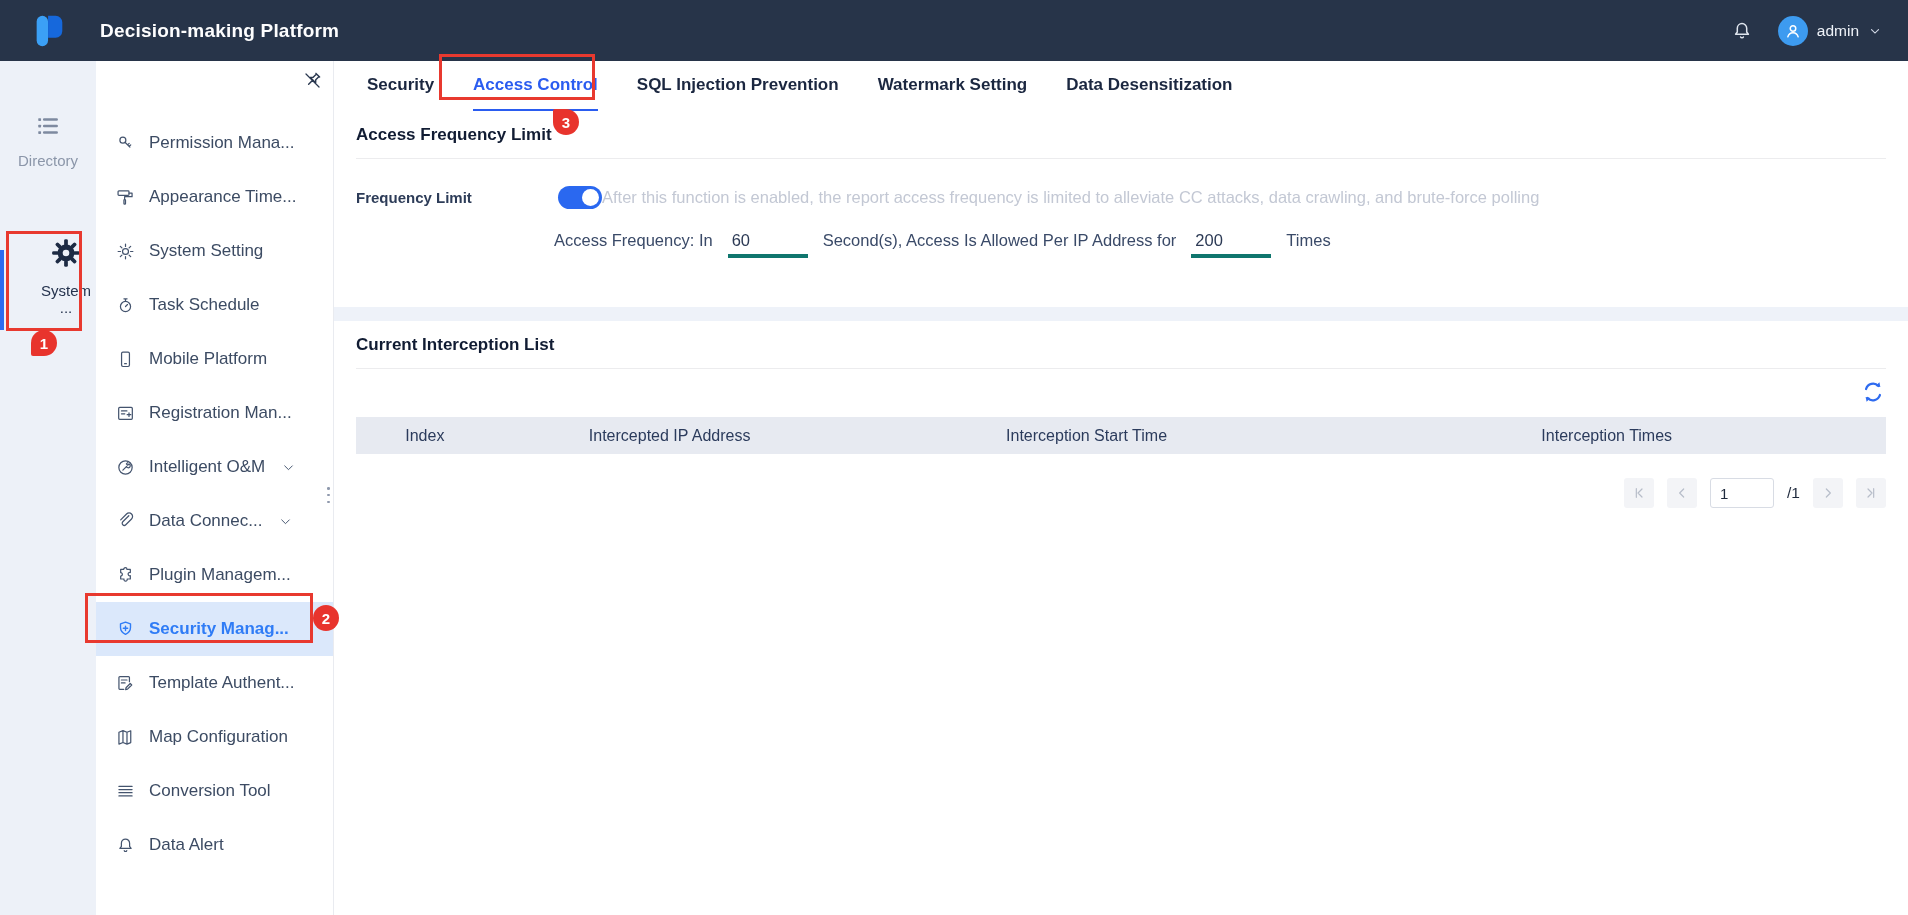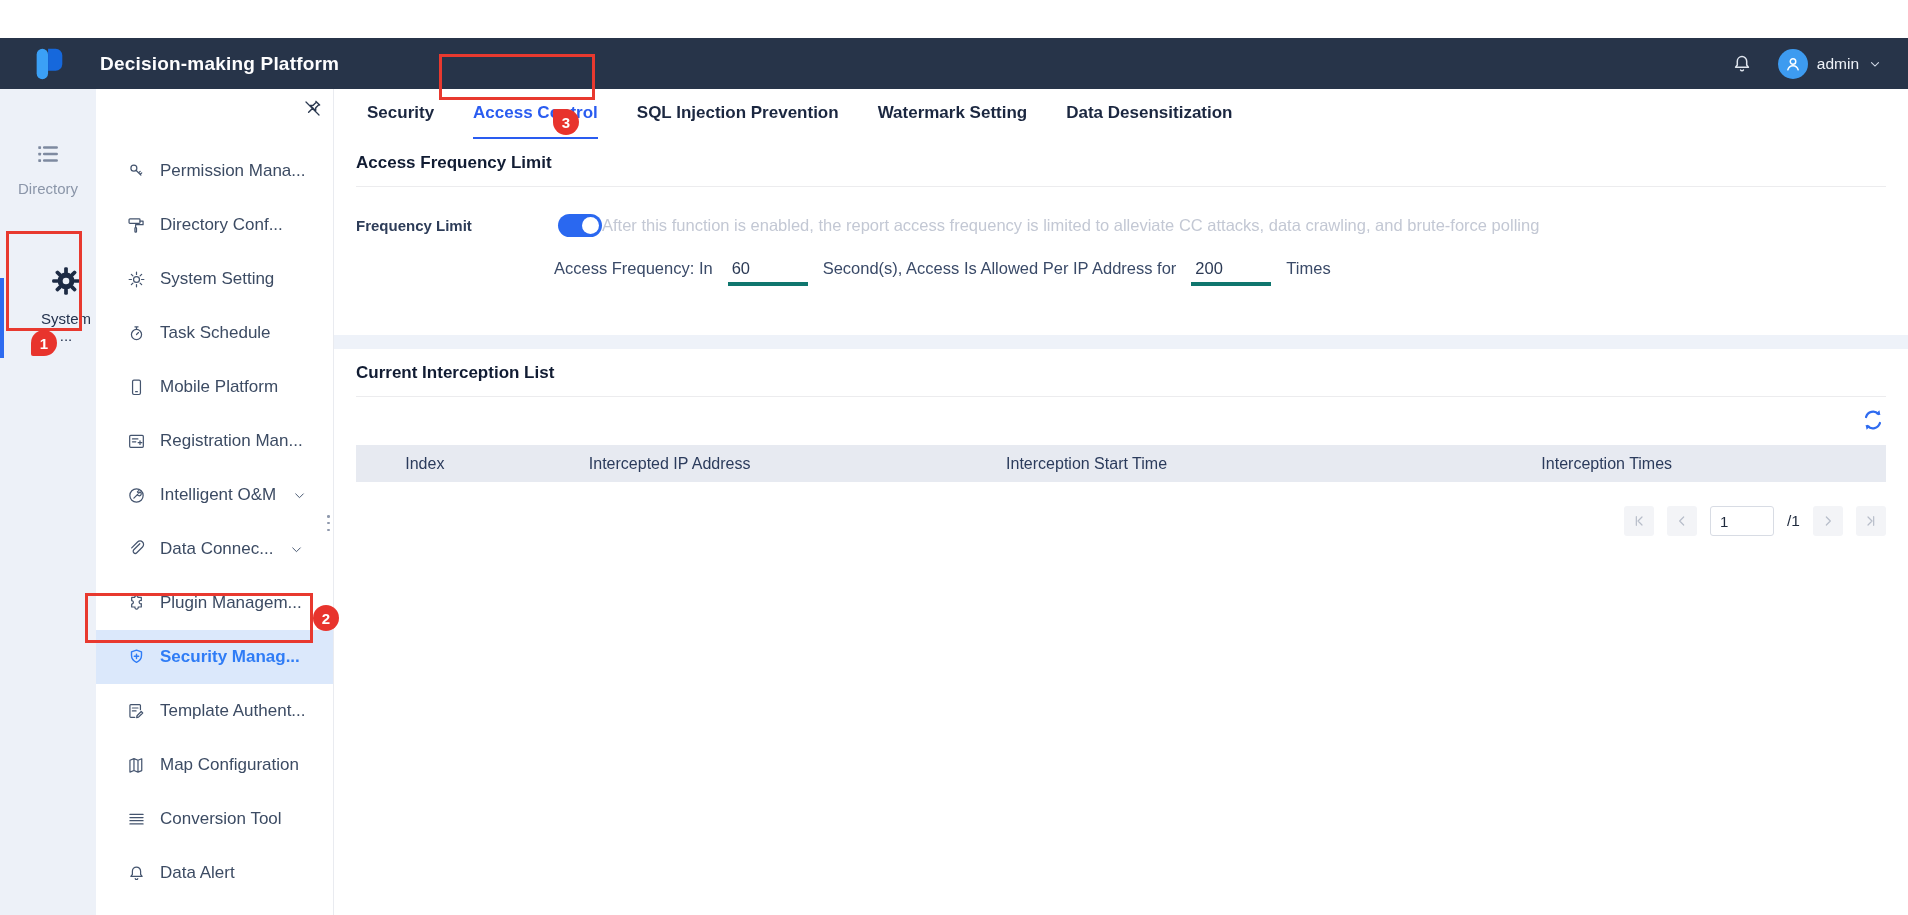--- a/index.html
+++ b/index.html
@@ -3,22 +3,22 @@
 <meta charset="utf-8">
 <style>
   * { margin:0; padding:0; box-sizing:border-box; }
   html,body { width:1908px; height:915px; }
   .app {
     position:relative; width:1908px; height:915px; overflow:hidden;
     font-family:"Liberation Sans", sans-serif; background:#fff;
   }
   
   .topbar {
-    height:51px; background:#273449; display:flex; align-items:center;
-    padding:0 26px; color:#fff;margin-top:38px;
+    height:61px; background:#273449; display:flex; align-items:center;
+    padding:0 26px; color:#fff;
   }
   .logo { width:38px; height:38px; margin-left:4px; flex:0 0 auto; }
   .app-title { font-size:19px; font-weight:bold; margin-left:32px; letter-spacing:.2px; color:#fdfdfe; }
   .topbar-right { margin-left:auto; display:flex; align-items:center; gap:24px; }
   .bell-btn { width:24px; height:24px; cursor:pointer; }
   .userchip { display:flex; align-items:center; gap:9px; cursor:pointer; }
   .avatar { width:30px; height:30px; border-radius:50%; background:#3d9bf0; display:flex; align-items:center; justify-content:center; }
   .username { font-size:15.5px; color:#eef2f8; }
   
   .body { display:flex; height:864px; }
@@ -28,21 +28,21 @@
   .rail-item.directory { margin-top:52px; }
   .rail-item.system { margin-top:68px; position:relative;margin-left:36px; }
   .rail-label { display:block; margin-top:9px; font-size:15px; color:#8b96a9; }
   .rail-item.system .rail-label { color:#24324d; }
   .rail-indicator { position:absolute; left:0; top:189px; width:4px; height:80px; background:#2e6bf0; }
   
   .sidebar { width:238px; background:#fff; border-right:1px solid #e9ebf0; position:relative; flex:0 0 auto; }
   .pin-btn { position:absolute; top:8px; right:9px; width:23px; height:23px; cursor:pointer; }
   .menu { list-style:none; margin-top:55px; }
   .menu-item {
-    height:54px; display:flex; align-items:center; padding-left:30px; gap:13px;
+    height:54px; display:flex; align-items:center; padding-left:19px; gap:13px;
     font-size:17px; color:#3c4b63; cursor:pointer; white-space:nowrap;
   }
   .menu-item .mi { width:21px; height:21px; flex:0 0 auto; display:flex; }
   .mi svg { fill:none; stroke:#44546e; stroke-width:1.4; stroke-linecap:round; stroke-linejoin:round; }
   .menu-item.active { background:#dbe8fb; color:#2f7cf6; font-weight:bold; }
   .menu-item.active .mi svg { stroke:#2f7cf6; stroke-width:1.6; }
   .chev { width:13px; height:13px; margin-left:4px; display:flex; }
   .chev svg { fill:none; stroke:#44546e; stroke-width:1.8; stroke-linecap:round; }
   .drag-handle {
     position:absolute; right:-7px; top:426px; width:13px; height:17px;
@@ -193,21 +193,21 @@
           <span>Permission Mana...</span>
         </li>
         <li class="menu-item">
           <span class="mi">
             <svg viewBox="0 0 24 24" width="21" height="21">
                 <rect x="3.5" y="4.5" width="12.5" height="5" rx="1"></rect>
                 <path d="M16 7h3.5v4H11v2.5"></path>
                 <rect x="10.2" y="14.5" width="1.8" height="5" rx=".7"></rect>
               </svg>
           </span>
-          <span>Directory Conf...</span>
+          <span>Appearance Time...</span>
         </li>
         <li class="menu-item">
           <span class="mi">
             <svg viewBox="0 0 24 24" width="21" height="21">
                 <circle cx="12" cy="12" r="3.4"></circle>
                 <path d="M12 3.6v2.6 M12 17.8v2.6 M3.6 12h2.6 M17.8 12h2.6 M6.1 6.1l1.8 1.8 M16.1 16.1l1.8 1.8 M17.9 6.1l-1.8 1.8 M7.9 16.1l-1.8 1.8"></path>
               </svg>
           </span>
           <span>System Setting</span>
         </li>

